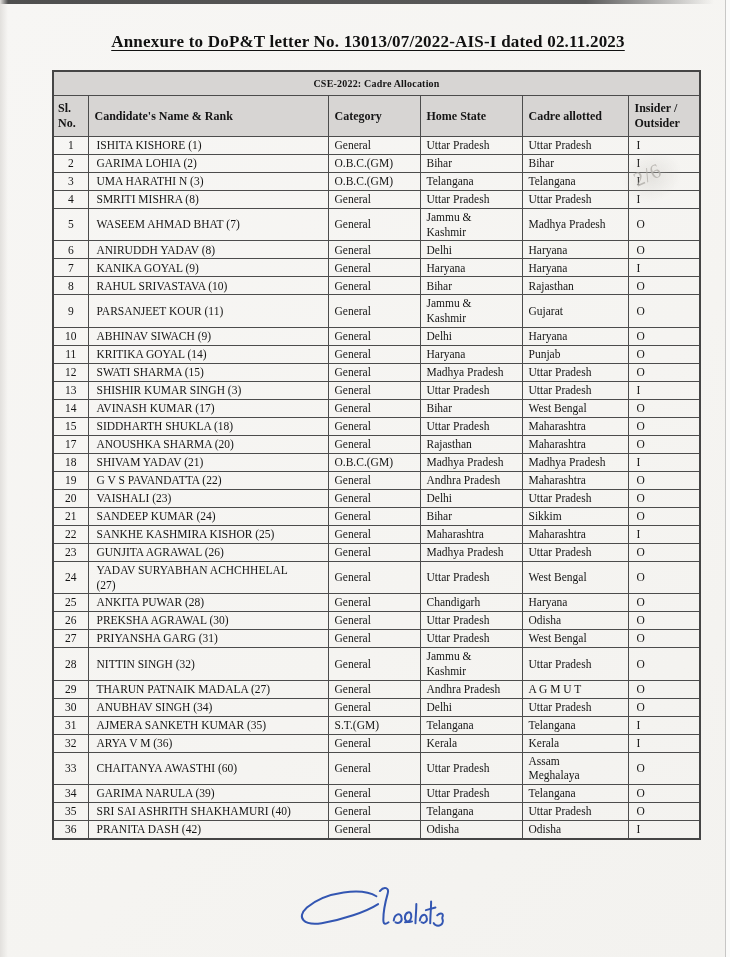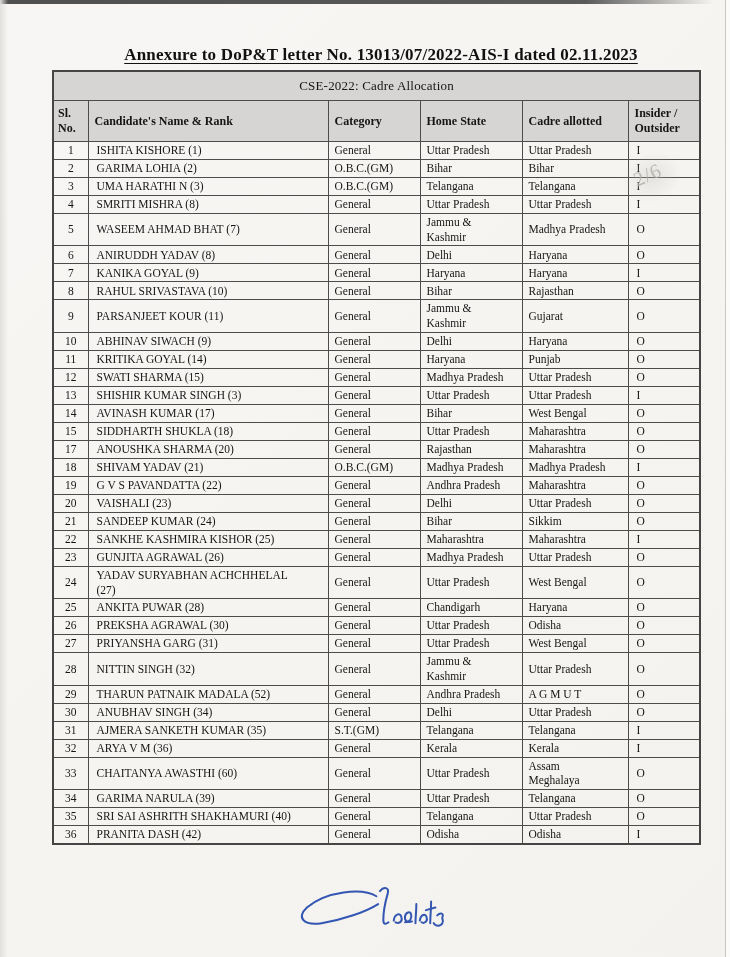--- a/index.html
+++ b/index.html
@@ -18,36 +18,36 @@
   }
   .scan-right-line {
     position:absolute; top:0; left:725px; width:1px; height:100%;
     background:#a3a3a3; opacity:.55;
   }
   .scan-right-pale {
     position:absolute; top:0; left:726px; width:4px; height:100%;
     background:#fbfbfa;
   }
   .doc-title {
-    position:absolute; top:28px; left:40px; width:648px; margin:17px;
+    position:absolute; top:28px; left:40px; width:648px; margin:4px;
     text-align:center; font-size:17px; font-weight:bold;
     text-decoration:underline; text-underline-offset:3px; letter-spacing:.2px;
     color:#111;
   }
   table.alloc {
     position:absolute; left:52px; top:70px; width:647px;
     border-collapse:collapse; table-layout:fixed;
     border:2px solid #454545;
   }
   .alloc th, .alloc td {
     border:1px solid #4c4c4c; vertical-align:middle;
     white-space:pre-line; overflow:hidden;
   }
   .caption-cell {
-    background:#d7d5d3; font-size:13px; font-weight:normal;
+    background:#d7d5d3; font-size:10px; font-weight:bold;
     text-align:center; padding:6px 2px; letter-spacing:.2px;
     border-bottom:2px solid #454545;
   }
   tr.colhead th {
     background:#d7d5d3; font-size:12px; font-weight:bold;
     text-align:left; padding:3px 6px; height:34px; line-height:1.25;
   }
   tr.colhead th.h-sl { padding:3px 4px; }
   .alloc td { font-size:11.5px; padding:1px 6px; height:15px; line-height:1.28; }
   td.c-sl { text-align:center; padding:1px 2px; }
@@ -351,21 +351,21 @@
       <td class="c-name">NITTIN SINGH (32)</td>
       <td class="c-cat">General</td>
       <td class="c-home">Jammu &amp;
 Kashmir</td>
       <td class="c-cadre">Uttar Pradesh</td>
       <td class="c-io">O</td>
     </tr>
 
     <tr>
       <td class="c-sl">29</td>
-      <td class="c-name">THARUN PATNAIK MADALA (52)</td>
+      <td class="c-name">THARUN PATNAIK MADALA (27)</td>
       <td class="c-cat">General</td>
       <td class="c-home">Andhra Pradesh</td>
       <td class="c-cadre">A G M U T</td>
       <td class="c-io">O</td>
     </tr>
 
     <tr>
       <td class="c-sl">30</td>
       <td class="c-name">ANUBHAV SINGH (34)</td>
       <td class="c-cat">General</td>

